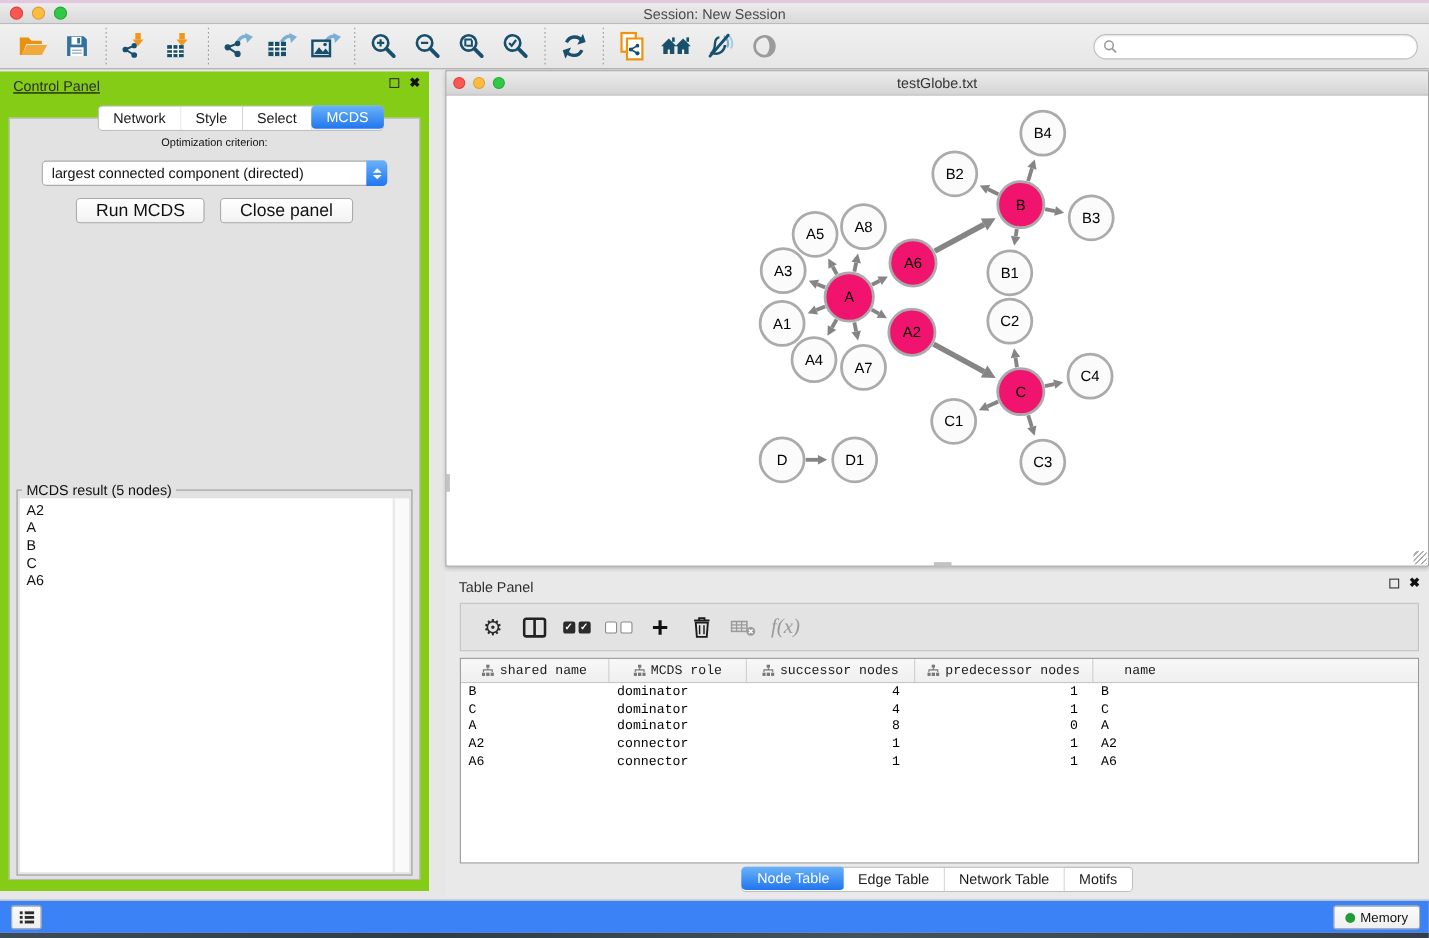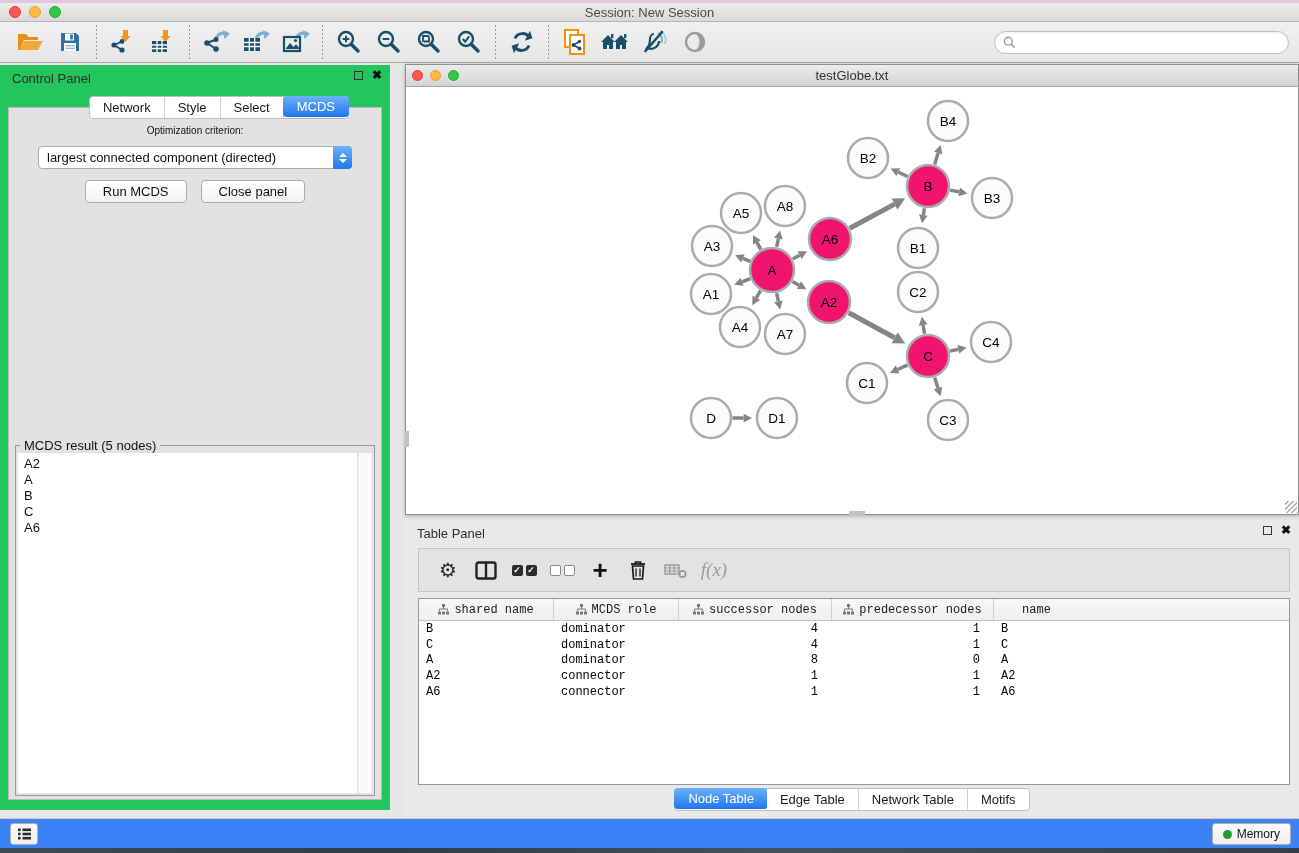--- a/index.html
+++ b/index.html
@@ -24,21 +24,21 @@
     display:flex; align-items:center; padding-left:10px; }
   .tb-icon { width:40px; height:34px; display:flex; align-items:center; justify-content:center; cursor:default; }
   .tb-sep { width:1px; height:34px; margin:0 6px;
     background-image:linear-gradient(#9A9A9A 40%, transparent 40%); background-size:1px 4px; }
   .search-wrap { position:absolute; right:10px; top:9px; width:295px; height:23px; background:#fff;
     border:1px solid #BDBDBD; border-radius:12px; display:flex; align-items:center; padding:0 8px;
     box-shadow:inset 0 1px 2px rgba(0,0,0,.08); }
   .search-wrap input { border:none; outline:none; flex:1; font-size:12px; background:transparent; margin-left:5px; }
 
   
-  .control-panel { position:absolute; left:0; top:65px; width:390px; height:745px; background:#22c55e; }
+  .control-panel { position:absolute; left:0; top:65px; width:390px; height:745px; background:#84cc16;text-decoration:underline; }
   .panel-head { position:relative; height:26px; display:flex; align-items:center; padding:0 12px; }
   .panel-head .p-title { font-size:13px; color:#2E2E2E; }
   .panel-ctls { position:absolute; right:8px; top:5px; display:flex; gap:9px; align-items:center; }
   .float-box { width:9px; height:9px; border:1.6px solid #333; display:inline-block; }
   .close-x { font-size:12px; font-weight:bold; color:#111; line-height:10px; }
 
   .cp-tabsrow { position:absolute; top:31px; left:0; width:100%; display:flex; justify-content:center; z-index:3;margin-left:24px; }
   .seg-group { display:flex; background:#fff; border:1px solid #BFBFBF; border-radius:4px; overflow:visible; }
   .seg-tab { font-size:13px; color:#1a1a1a; padding:2px 13px; height:21px; display:flex; align-items:center;
     border-right:1px solid #D2D2D2; background:#fff; }
@@ -53,21 +53,21 @@
   .combo { margin:10px auto 0; width:314px; height:23px; background:#fff; border:1px solid #ABABAB;
     border-radius:4px; display:flex; align-items:center; position:relative; }
   .combo .combo-text { font-size:13px; color:#111; padding-left:8px; flex:1; white-space:nowrap; }
   .combo .stepper { width:19px; height:23px; margin:-1px -1px -1px 0; border-radius:0 4px 4px 0;
     background:linear-gradient(#6AB2F9,#2076EE); display:flex; flex-direction:column;
     align-items:center; justify-content:center; gap:2px; }
   .stepper .tri-up { width:0; height:0; border-left:4px solid transparent; border-right:4px solid transparent; border-bottom:4.5px solid #fff; }
   .stepper .tri-dn { width:0; height:0; border-left:4px solid transparent; border-right:4px solid transparent; border-top:4.5px solid #fff; }
   .btn-row { display:flex; justify-content:center; gap:14px; margin-top:11px; }
   .mac-btn { height:23px; background:linear-gradient(#FFFFFF,#F2F2F2); border:1px solid #ABABAB;
-    border-radius:4px; font-size:13px; color:#111; padding:0 17px; display:flex; align-items:center; }
+    border-radius:4px; font-size:16px; color:#111; padding:0 17px; display:flex; align-items:center; }
 
   .result-group { position:absolute; left:6px; right:6px; top:337px; bottom:3px; border:1px solid #9A9A9A; }
   .result-title { position:absolute; top:-8px; left:4px; background:#E2E2E2; padding:0 4px; font-size:13px; color:#111; }
   .result-list { position:absolute; left:2px; right:16px; top:7px; bottom:2px; background:#fff;
     border-right:1px solid #E2E2E2; font-size:13px; color:#111; padding:3px 0 0 6px; }
   .result-list div { line-height:16px; }
   .result-scroll { position:absolute; right:2px; top:7px; bottom:2px; width:14px; background:#FAFAFA; border-left:1px solid #E8E8E8; }
 
   
   .net-window { position:absolute; left:405px; top:64px; width:894px; height:451px;

